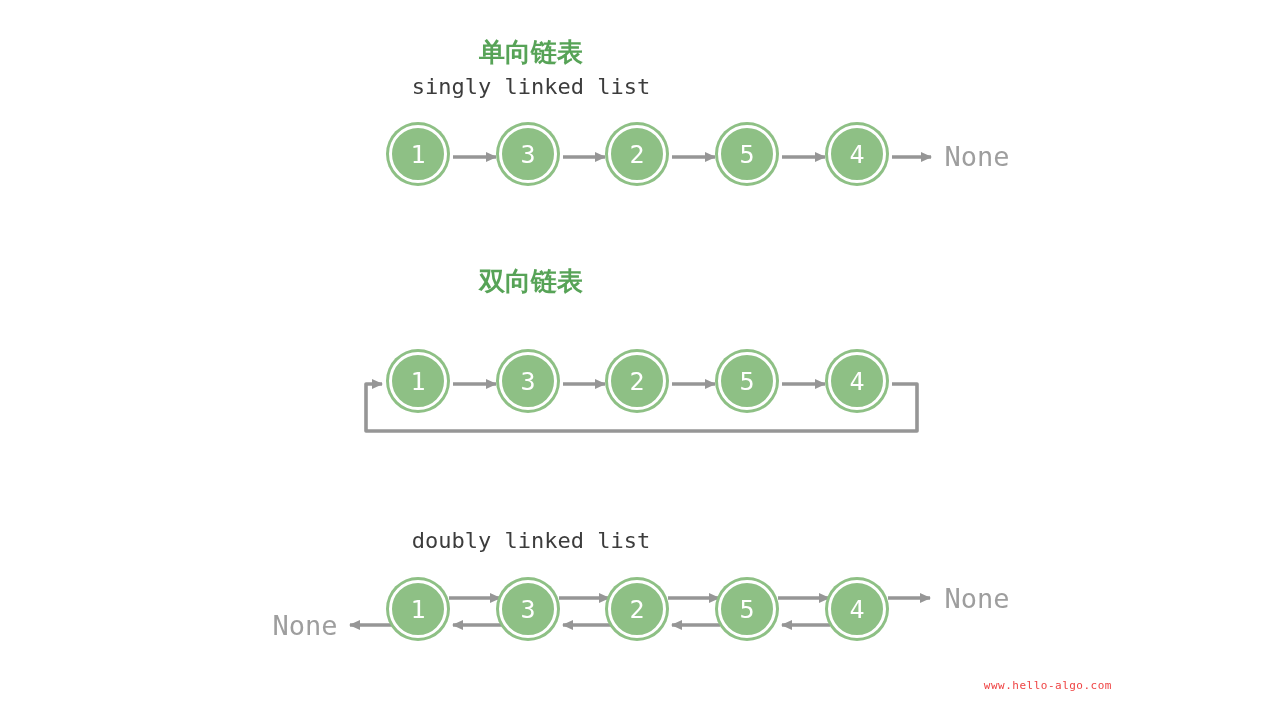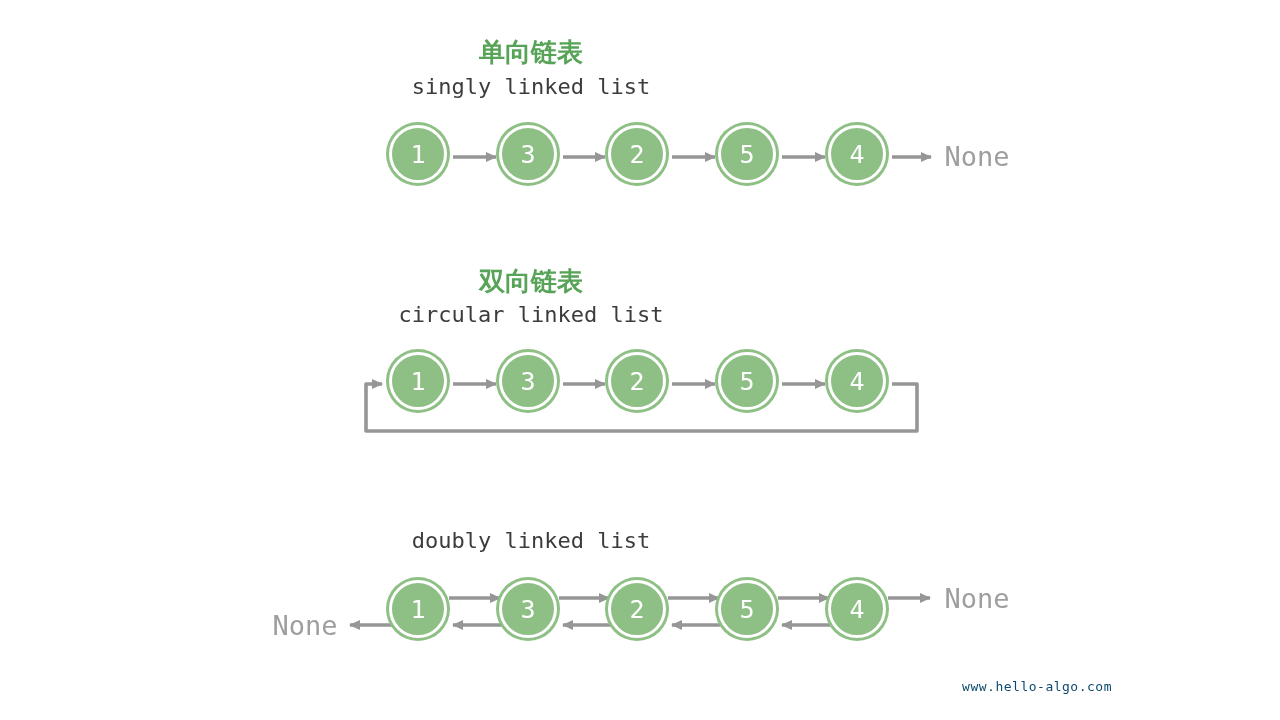--- a/index.html
+++ b/index.html
@@ -23,21 +23,21 @@
     box-shadow:0 0 0 3px #8EC085;
     display:flex;align-items:center;justify-content:center;
     color:#ffffff;font-size:25px;
   }
   .none-label{
     position:absolute;width:120px;text-align:center;
     font-size:27px;line-height:26px;color:#9E9E9E;
   }
   .watermark{
     position:absolute;right:68px;top:679px;
-    font-size:13px;color:#0c4a6e;letter-spacing:0.5px;
+    font-size:11px;color:#ef4444;letter-spacing:0.5px;
   }
 </style>
 </head>
 <body>
 
 <div class="canvas">
 
   <svg class="arrow-layer" width="1280" height="720" viewBox="0 0 1280 720">
     <defs>
       <marker id="ah" markerUnits="userSpaceOnUse" markerWidth="13" markerHeight="12" refX="10" refY="5" orient="auto">
@@ -77,21 +77,20 @@
 
   <div class="node" style="left:389px;top:125px">1</div>
   <div class="node" style="left:499px;top:125px">3</div>
   <div class="node" style="left:608px;top:125px">2</div>
   <div class="node" style="left:718px;top:125px">5</div>
   <div class="node" style="left:828px;top:125px">4</div>
 
   <div class="none-label" style="left:917px;top:144px">None</div>
 
   <div class="title-zh" style="left:331px;top:266px">双向链表</div>
-  <div class="title-en" style="left:331px;top:303px">circular linked list</div>
 
   <div class="node" style="left:389px;top:352px">1</div>
   <div class="node" style="left:499px;top:352px">3</div>
   <div class="node" style="left:608px;top:352px">2</div>
   <div class="node" style="left:718px;top:352px">5</div>
   <div class="node" style="left:828px;top:352px">4</div>
 
   <div class="title-en" style="left:331px;top:529px">doubly linked list</div>
 
   <div class="node" style="left:389px;top:580px">1</div>

